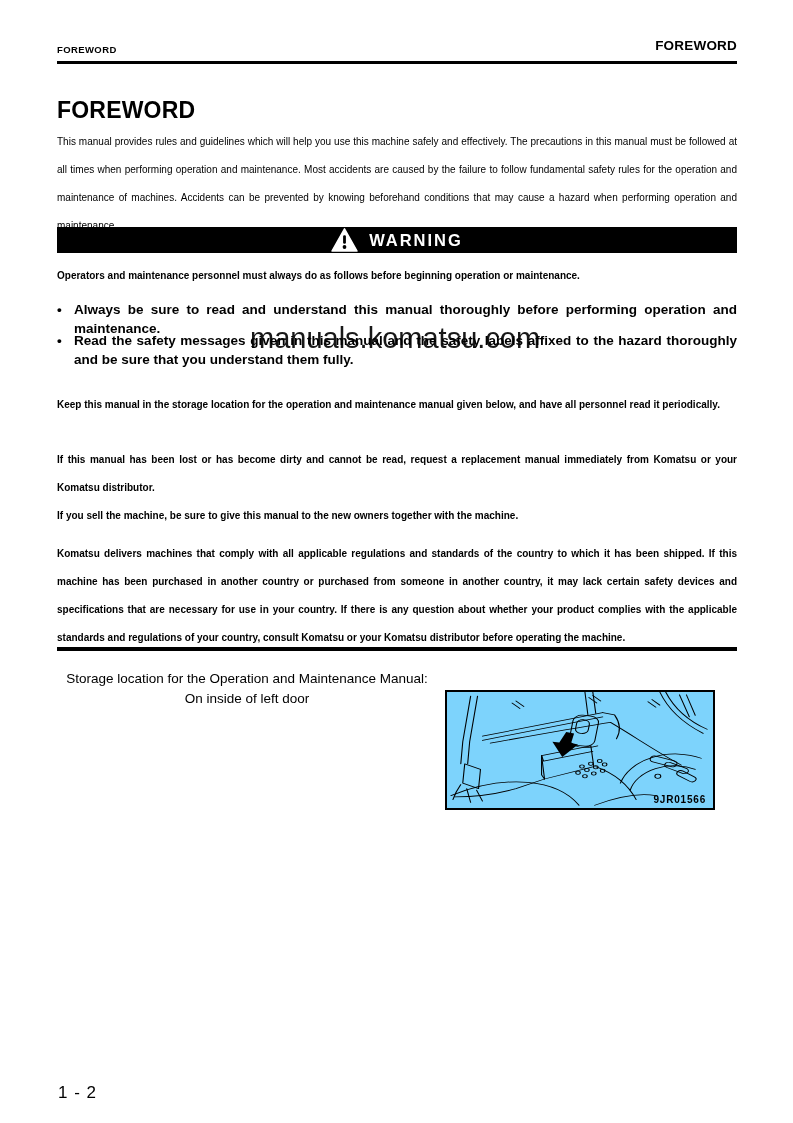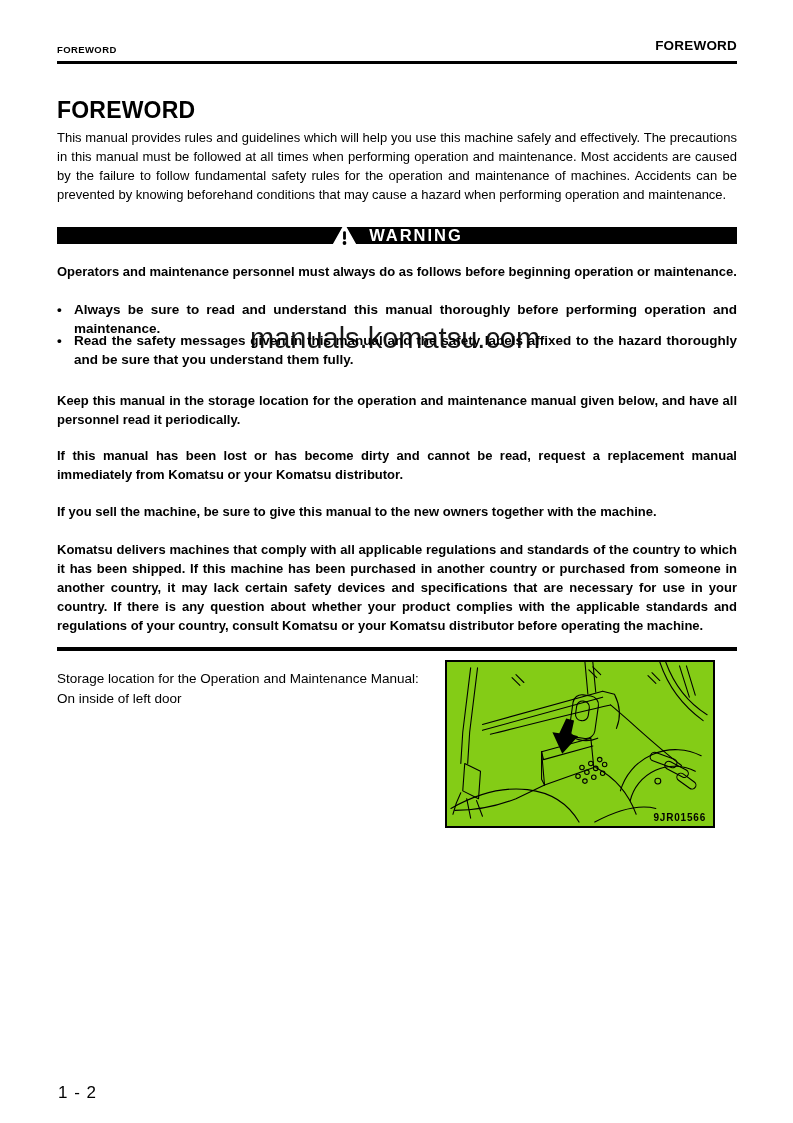--- a/index.html
+++ b/index.html
@@ -7,46 +7,46 @@
   body { width:793px; height:1123px; position:relative; font-family:"Liberation Sans", sans-serif; color:#000; }
   .page { position:absolute; inset:0; background:#fff; overflow:hidden; }
   .abs { position:absolute; }
 
   .hdr-left  { left:57px; top:44px; font-size:9.5px; font-weight:bold; letter-spacing:0.4px; }
   .hdr-right { right:56px; top:38px; font-size:13.5px; font-weight:bold; letter-spacing:0.2px; }
   .hdr-rule  { left:57px; width:680px; top:61px; height:3px; background:#000; }
 
   .title { left:57px; top:97px; font-size:23px; font-weight:bold; letter-spacing:0.2px; }
 
-  .para { left:57px; width:680px; font-size:13px; line-height:19px; text-align:justify; }
+  .para { left:57px; width:680px; font-size:10px; line-height:28px; text-align:justify; }
   .para.bold { font-weight:bold; }
 
   .intro { top:128px; }
 
-  .warnbar { left:57px; width:680px; top:227px; height:17px; background:#000;
+  .warnbar { left:57px; width:680px; top:227px; height:26px; background:#000;
              display:flex; align-items:center; justify-content:center; gap:11px; }
   .warnbar .wlabel { color:#fff; font-size:16.5px; font-weight:bold; letter-spacing:2px; }
   .warn-intro { top:262px; }
 
   .bullet { left:57px; width:680px; display:flex; font-size:13.5px; line-height:19px; font-weight:bold; }
   .bullet .dot { width:17px; flex:0 0 17px; }
   .bullet .btxt { flex:1; text-align:justify; }
   .b0 { top:300px; }
   .b1 { top:331px; }
 
   .p0 { top:391px; }
   .p1 { top:446px; }
   .p2 { top:502px; }
   .p3 { top:540px; }
 
   .divider { left:57px; width:680px; top:647px; height:3.5px; background:#000; }
 
-  .storage { left:57px; top:669px; width:380px; font-size:13.5px; line-height:20px; text-align:left; font-weight:normal; }
+  .storage { left:57px; top:669px; width:380px; font-size:13.5px; line-height:20px; text-align:center; font-weight:normal; }
 
-  .figure { left:445px; top:660px; width:270px; height:168px; border:2px solid #000; background:#84cc16; }
+  .figure { left:445px; top:690px; width:270px; height:120px; border:2px solid #000; background:#7dd3fc; }
   .figure svg { display:block; width:100%; height:100%; }
   .figcode { position:absolute; right:7px; bottom:3px; font-size:10px; font-weight:600; letter-spacing:0.8px; }
 
   .watermark { left:250px; top:322px; font-size:29px; color:#000000; opacity:0.9; letter-spacing:0px; white-space:nowrap; }
 
   .footer { left:58px; top:1083px; font-size:17px; letter-spacing:1px; }
 </style>
 </head>
 <body>
 

